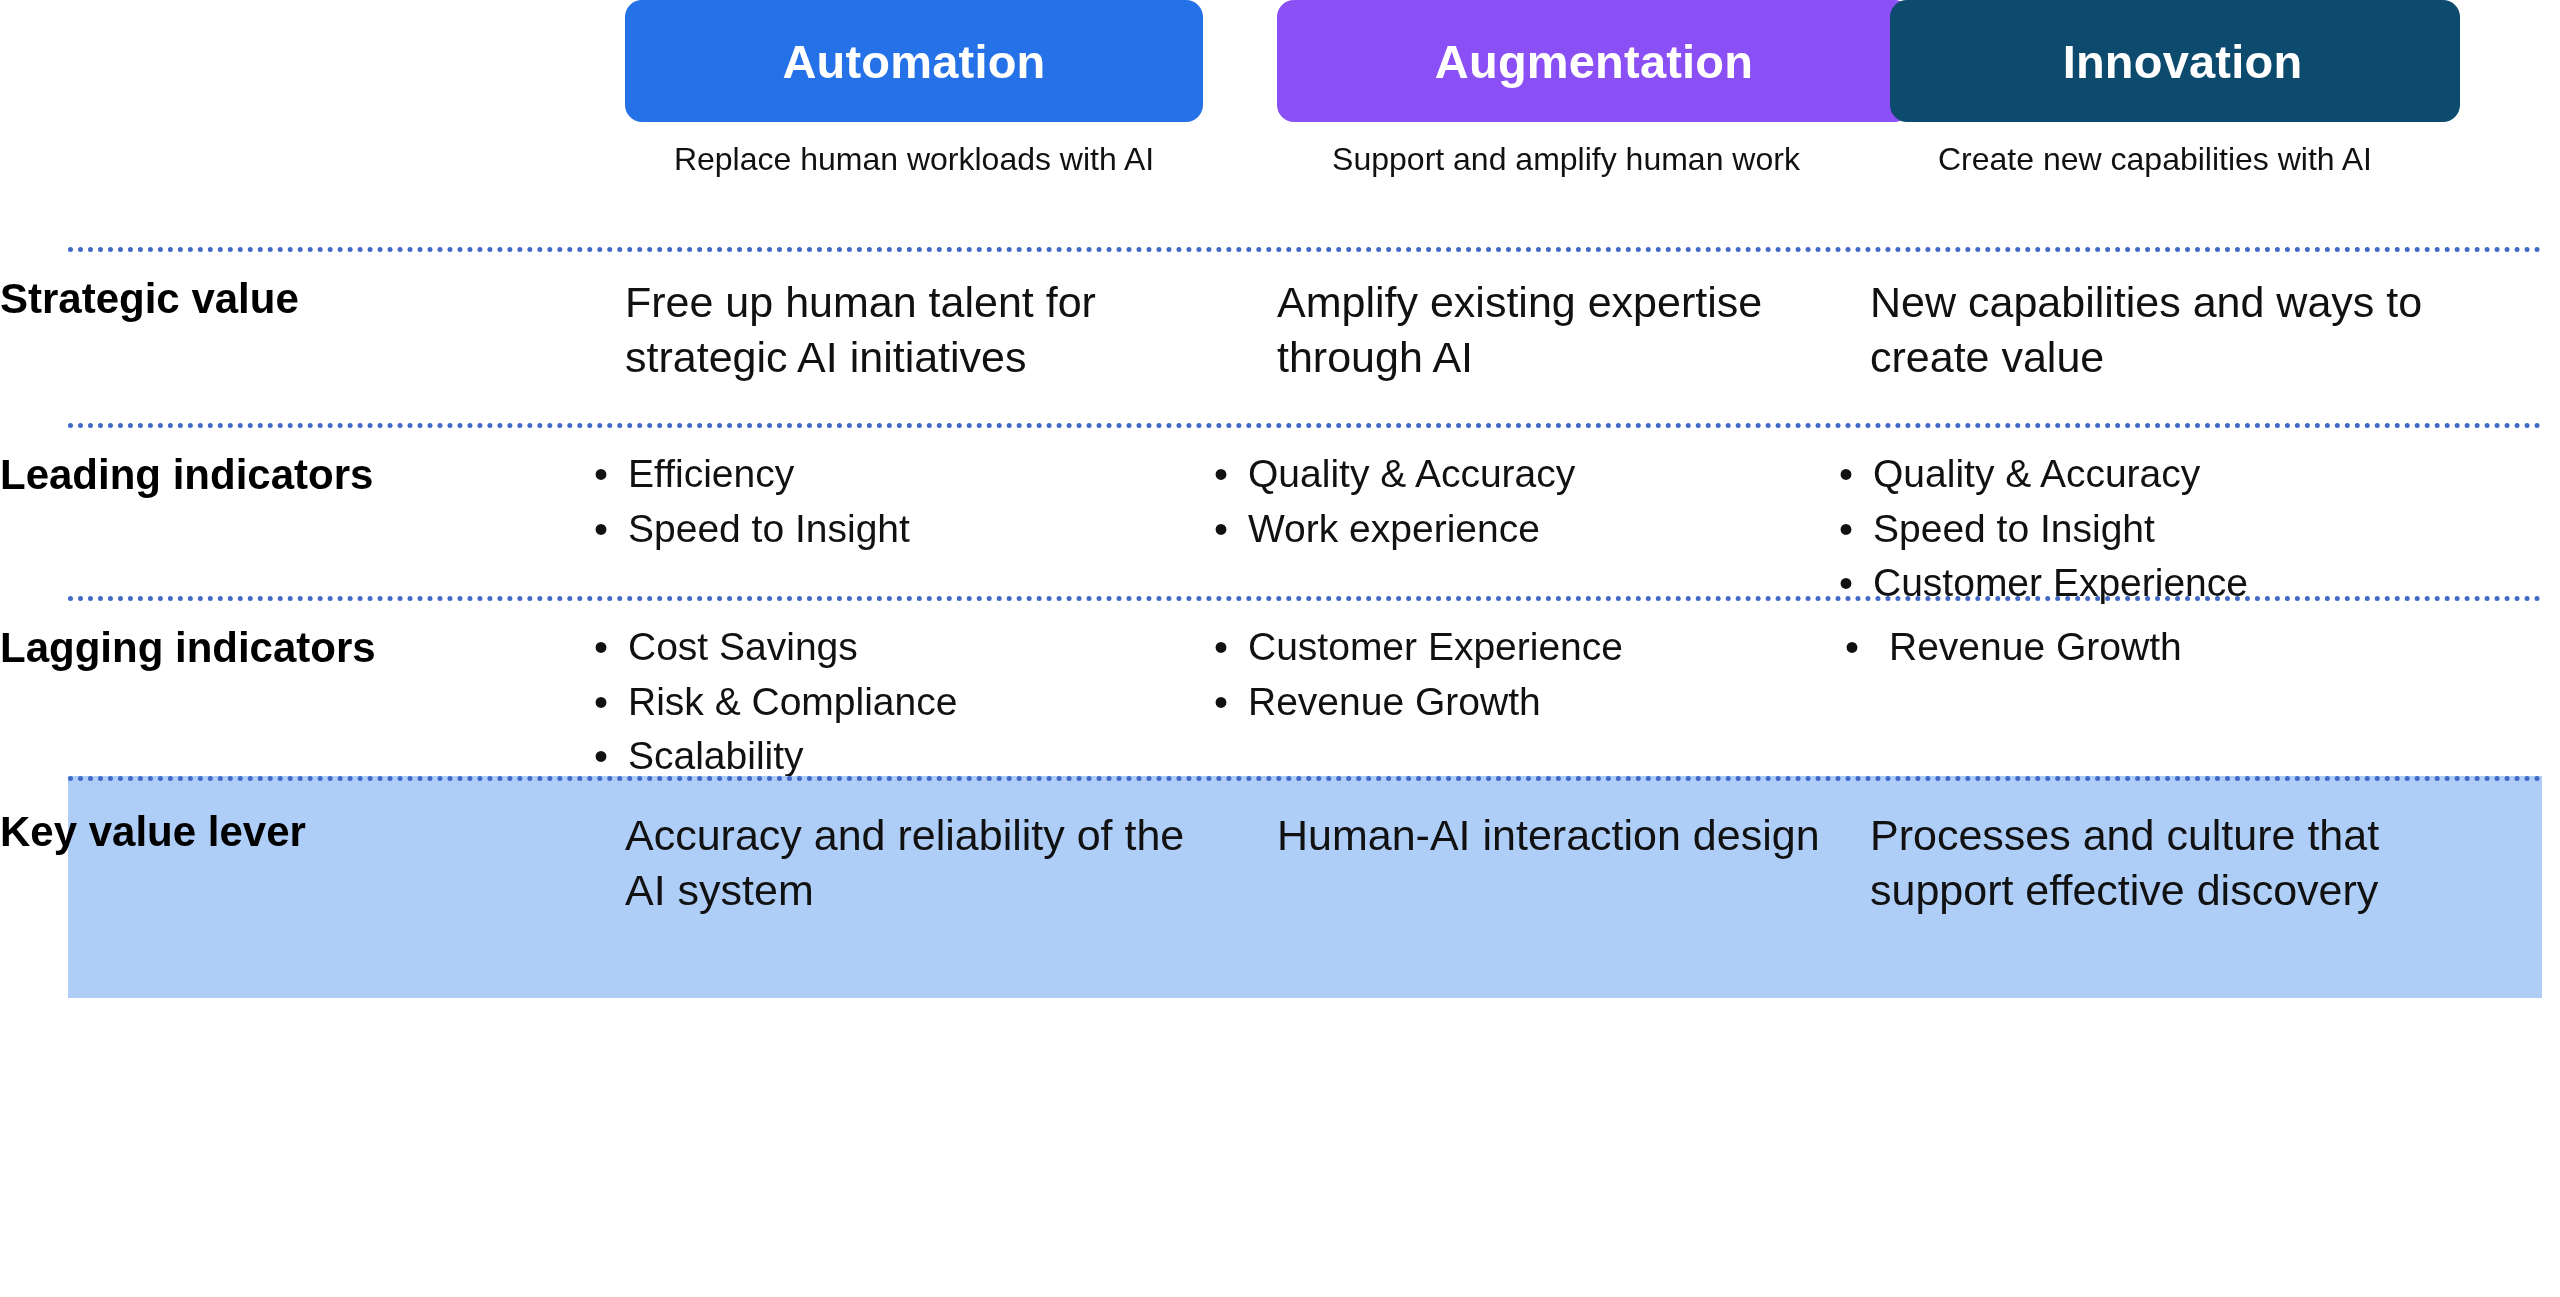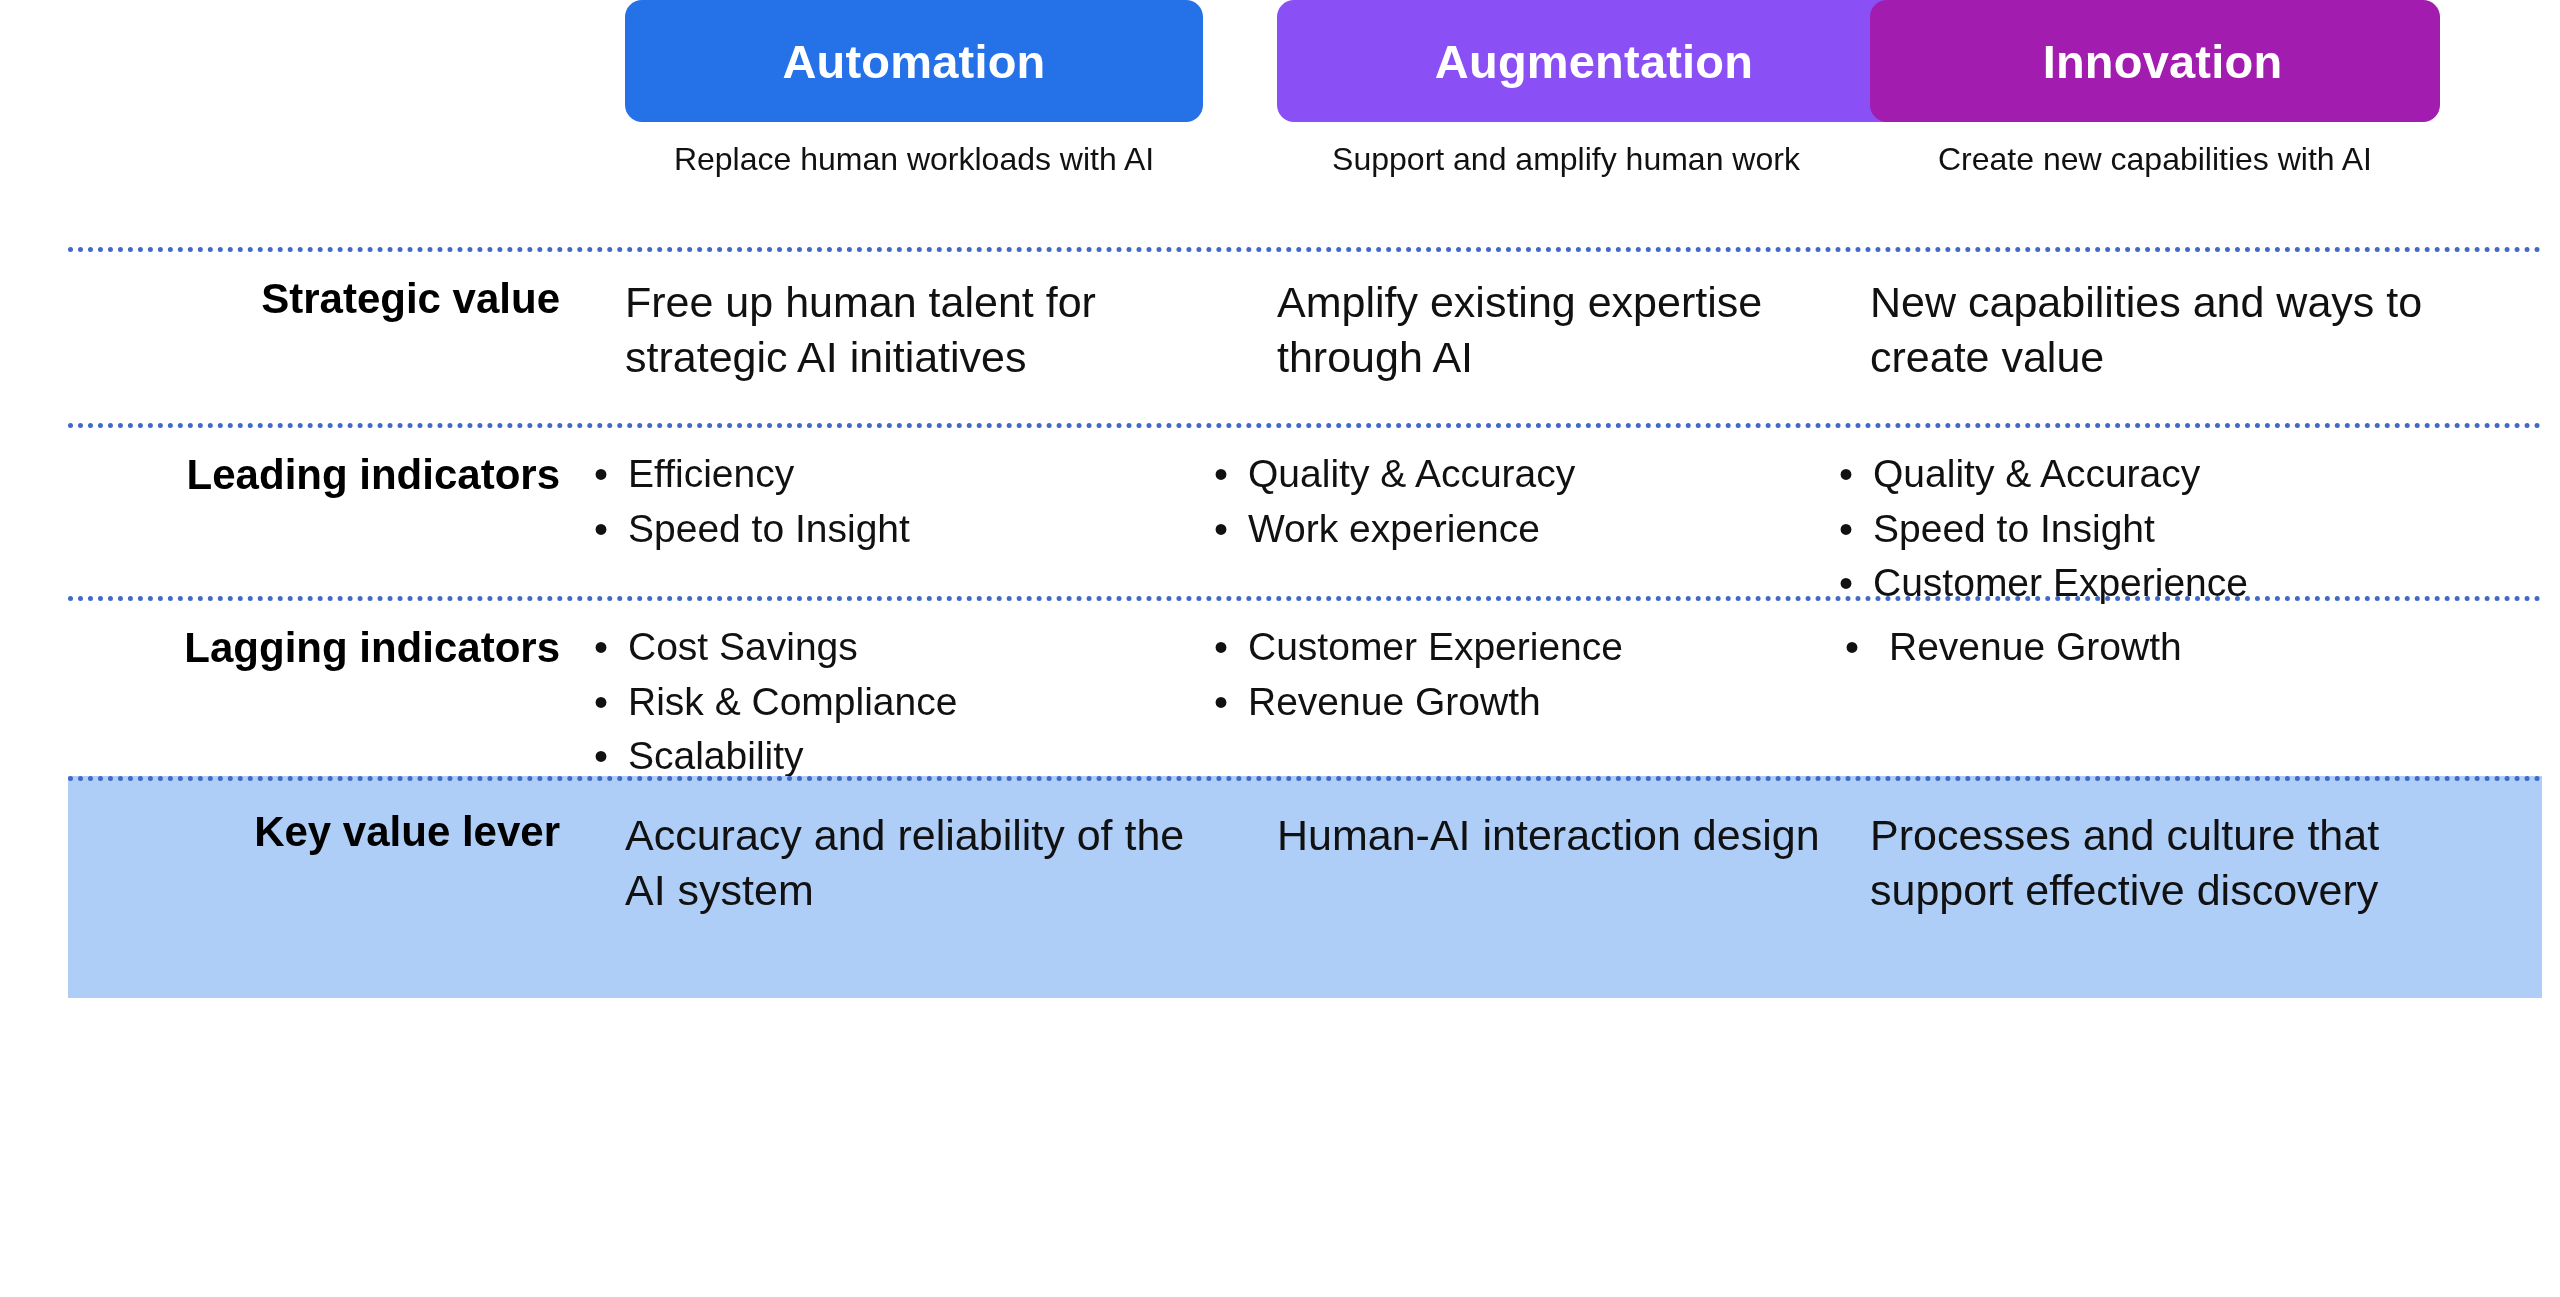--- a/index.html
+++ b/index.html
@@ -48,23 +48,23 @@
     background: #2572e8;
     width: 578px;
     margin-left: 35px;
   }
   .pill-augmentation {
     background: #8b50f5;
     width: 634px;
     margin-left: 67px;
   }
   .pill-innovation {
-    background: #a21caf;
+    background: #0c4a6e;
     width: 570px;
-    margin-left: 35px;
+    margin-left: 55px;
     padding-left: 15px;
   }
 
   
   .subtitle-row {
     height: 125px;
     padding-top: 16px;
   }
   .subtitle {
     text-align: center;
@@ -84,21 +84,20 @@
     height: 0;
     border-top: 5px dotted #4169c8;
   }
 
   
   .body-row {
     position: relative;
     box-sizing: border-box;
   }
   .cell-label {
-    text-align: right;
     padding-right: 30px;
     font-size: 42px;
     font-weight: bold;
     color: #000000;
     padding-top: 28px;
   }
   .cell-text {
     text-align: left;
     font-size: 43px;
     line-height: 1.28;

